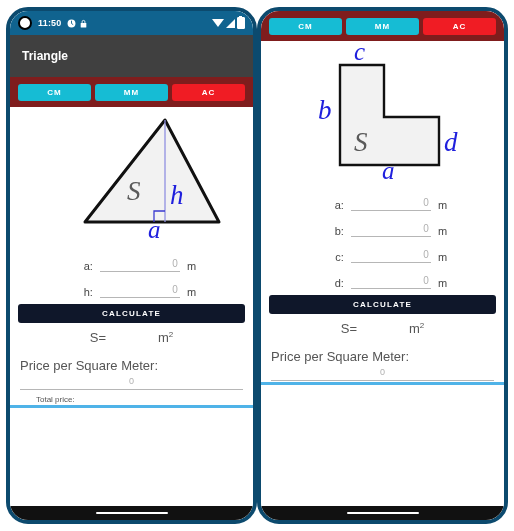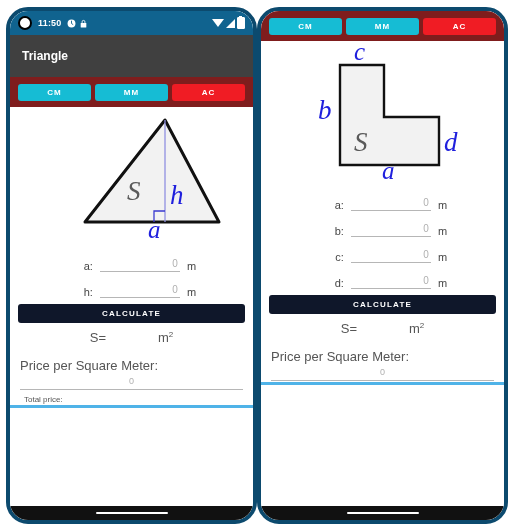--- a/index.html
+++ b/index.html
@@ -95,21 +95,21 @@
   }
   .resrow .unit{font-size:13px;text-align:center;}
   .resrow sup{font-size:8px;vertical-align:super;}
 
   
   .plabel{font-size:13px;color:#555;padding:2px 0 0 10px;}
   .pinput{
     margin:3px 10px 0 10px;border-bottom:1px solid #b6b6b6;
     text-align:center;font-size:9px;color:#b0b0b0;padding-bottom:3px;
   }
-  .totalrow{font-size:8px;color:#555;padding:5px 0 0 14px;}
+  .totalrow{font-size:8px;color:#555;padding:5px 0 0 6px;margin-left:20px;}
   .scrollline{height:2.5px;background:#4fb3e8;margin-top:1px;}
 
   
   .homebar{
     position:absolute;left:0;right:0;bottom:0;height:14px;background:#111;
     display:flex;align-items:center;justify-content:center;
   }
   .homebar i{display:block;width:72px;height:2.5px;background:#fff;border-radius:2px;}
 </style>
 </head>

